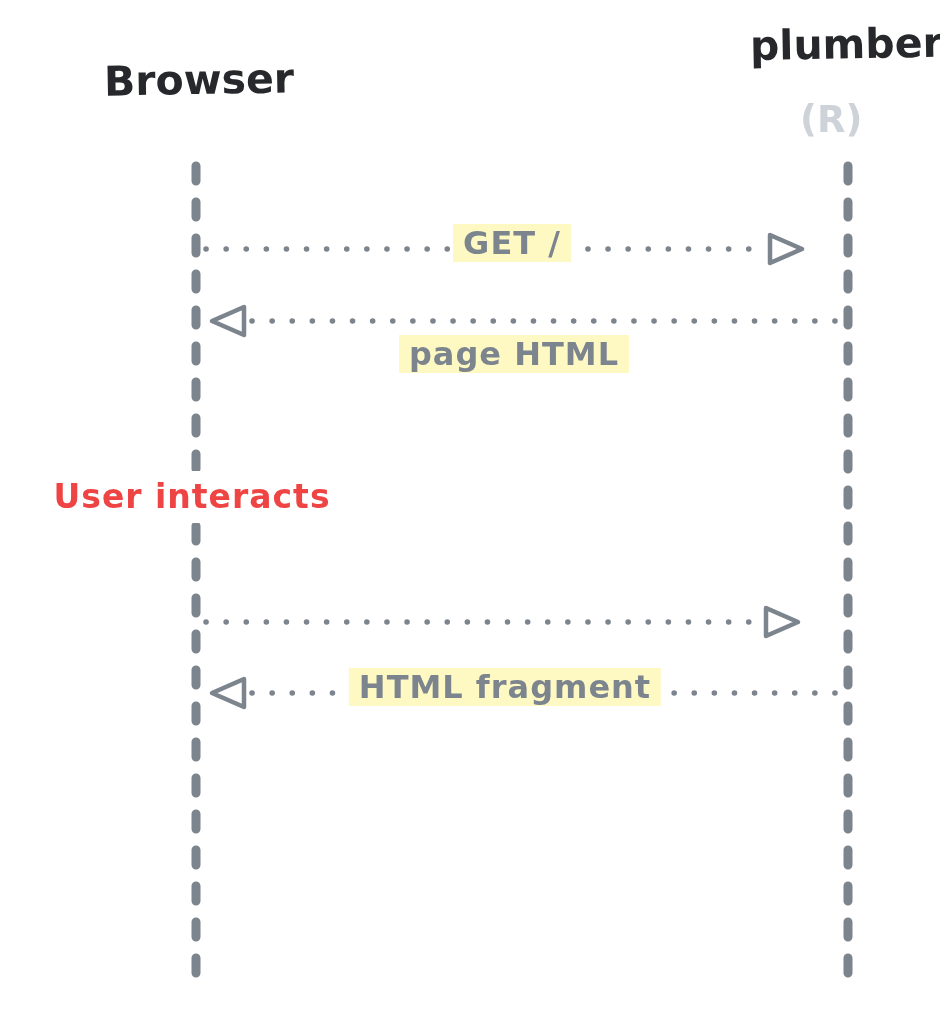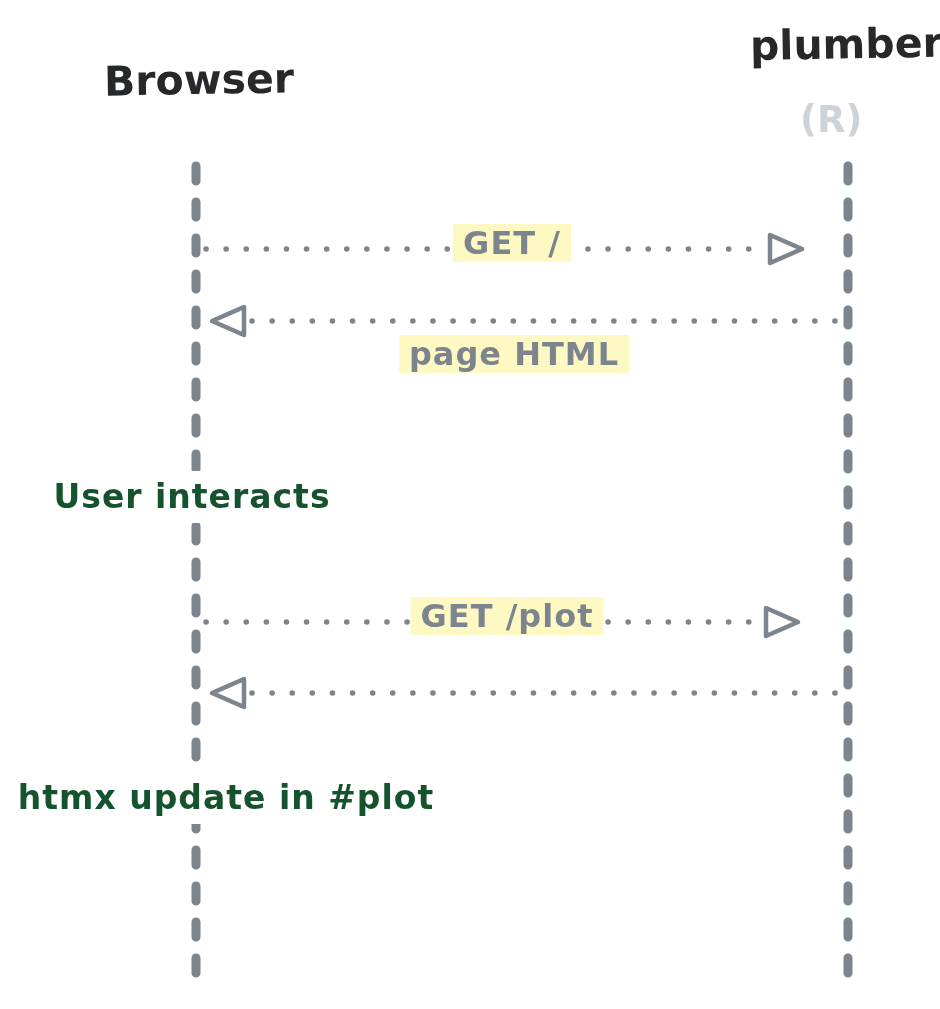--- a/index.html
+++ b/index.html
@@ -55,21 +55,21 @@
     color: #7c848d;
     font-size: 32px;
     font-weight: 600;
     letter-spacing: 1px;
     white-space: nowrap;
   }
   .note {
     position: absolute;
     transform: translate(-50%, -50%);
     background: #ffffff;
-    color: #14532d;
+    color: #ef4444;
     font-size: 33px;
     font-weight: 600;
     letter-spacing: 1px;
     line-height: 48px;
     text-align: center;
     white-space: nowrap;
     padding: 2px 10px;
   }
   #browser-label  { left: 104px; top: 56px; }
   #plumber-label  { left: 750px; top: 20px; }
@@ -107,24 +107,21 @@
   <div class="actor-label" id="browser-label">Browser</div>
 
   <div class="actor-label" id="plumber-label">plumber2</div>
 
   <div class="actor-sublabel" id="r-sublabel">(R)</div>
 
   <div class="msg-label" id="msg-1">GET /</div>
 
   <div class="msg-label" id="msg-2">page HTML</div>
 
-  <div class="msg-label" id="msg-3">GET /plot</div>
 
+  <div class="msg-label" id="msg-4">HTML fragment</div>
 
   <div class="note" id="note-1">
     <div>User interacts</div>
   </div>
 
-  <div class="note" id="note-2">
-    <div>htmx update in #plot</div>
-  </div>
 
 </div>
 
 </body></html>

